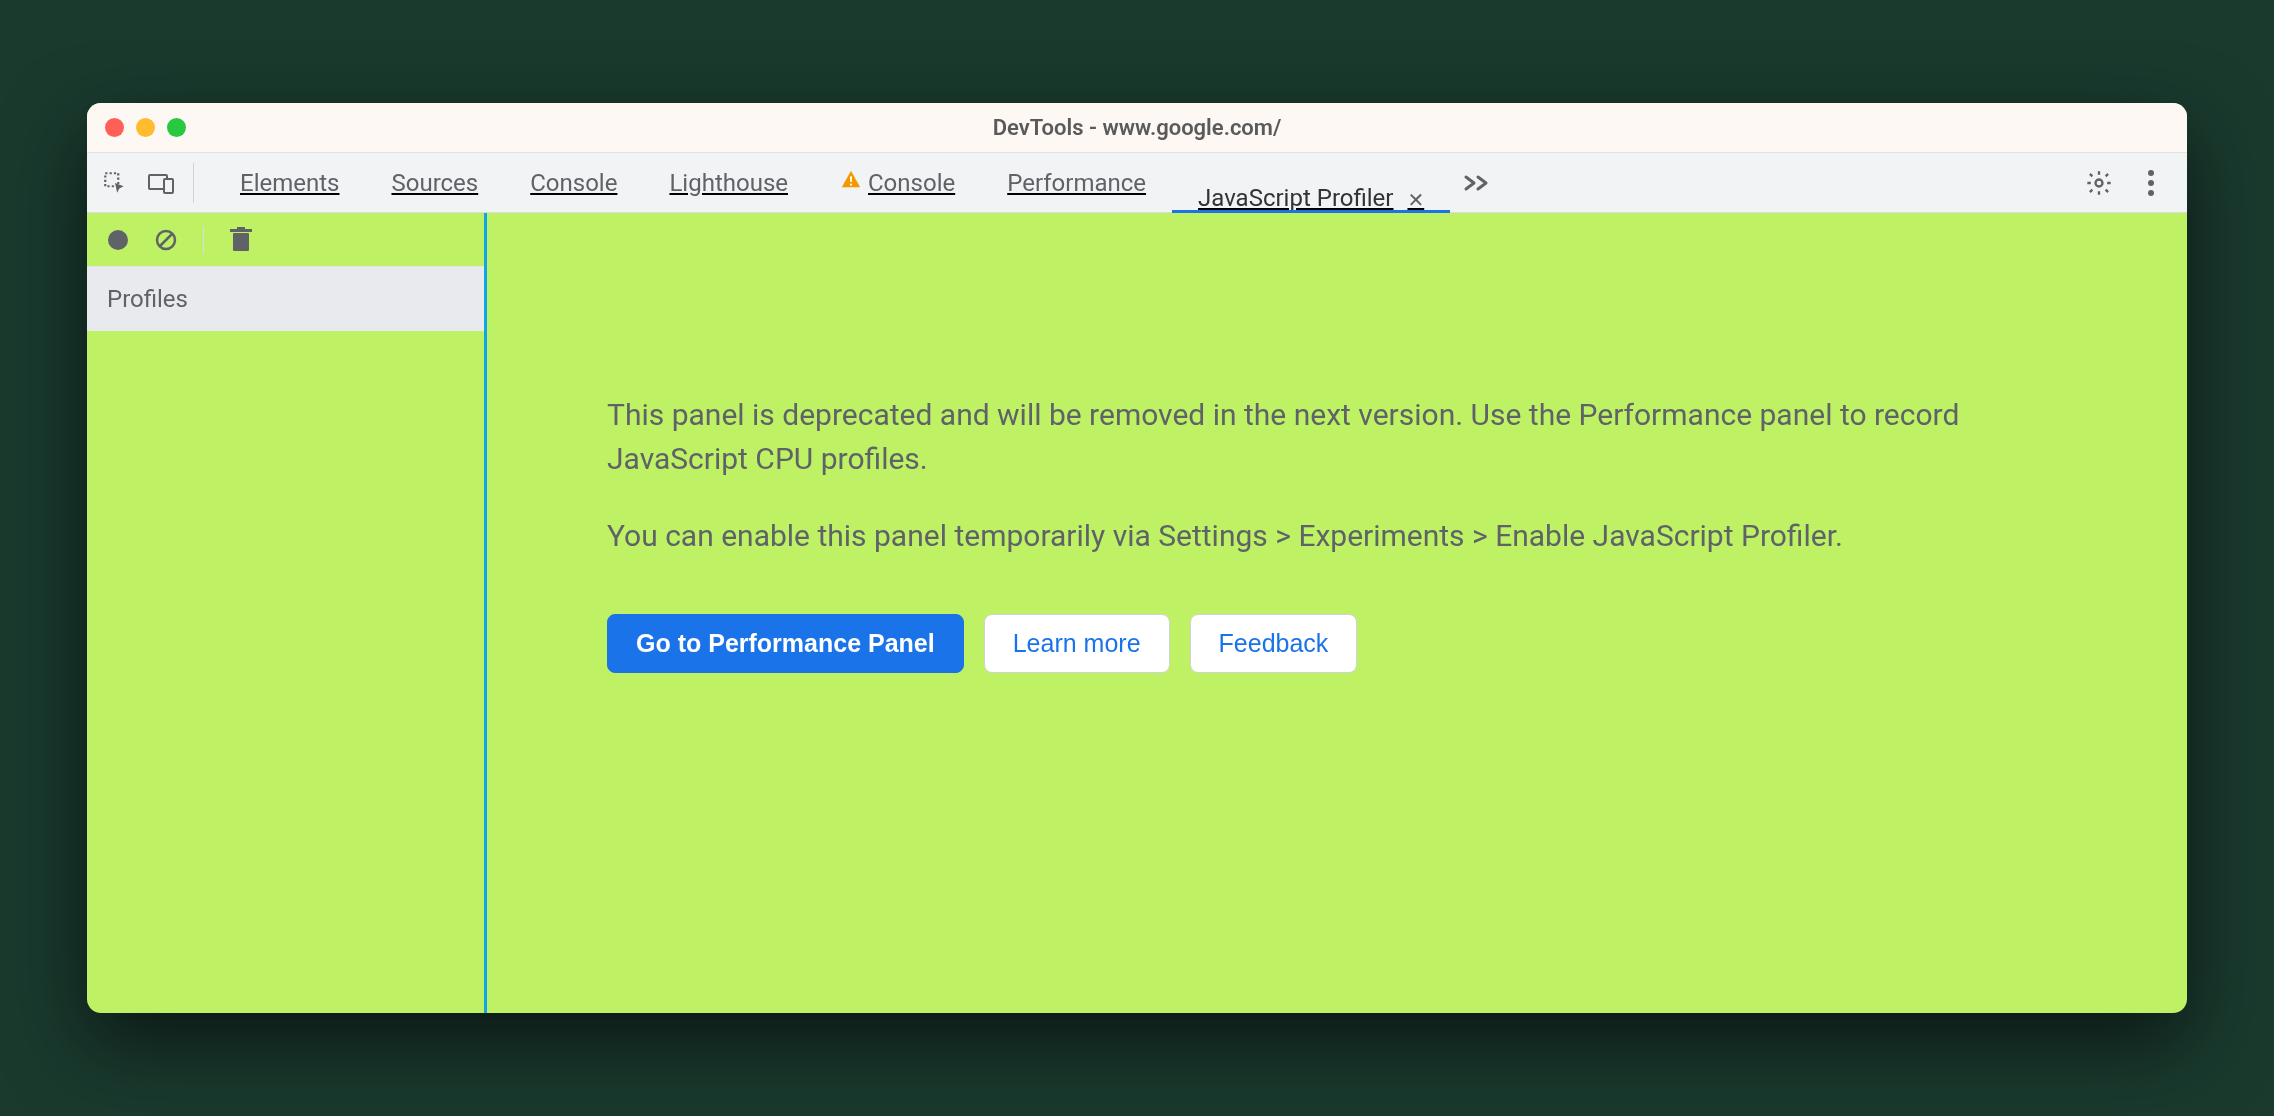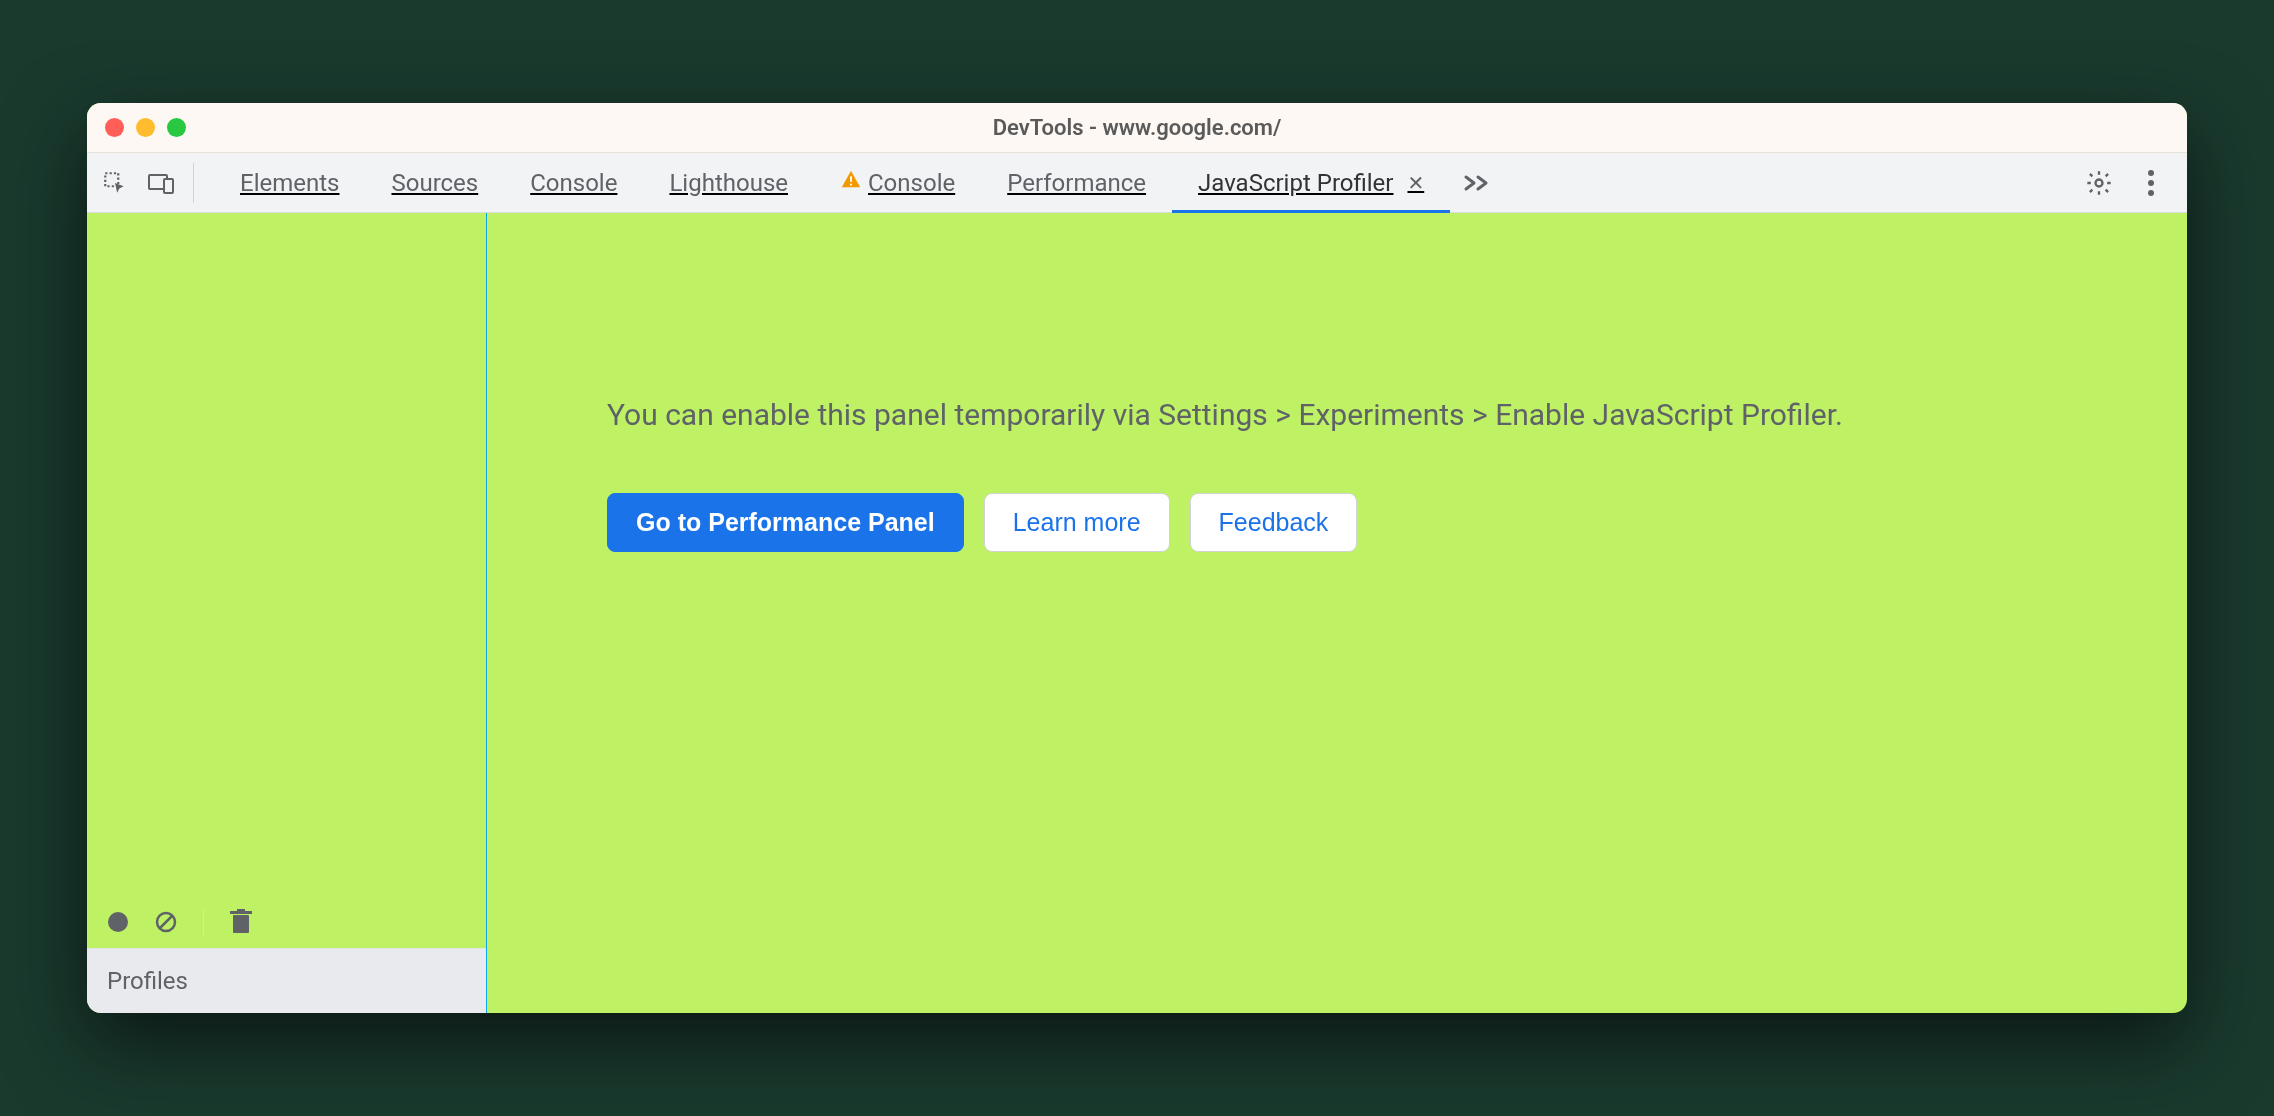--- a/index.html
+++ b/index.html
@@ -81,20 +81,21 @@
       display: flex;
       align-items: center;
       font-size: 24px;
       color: #5f6368;
       cursor: pointer;
       gap: 10px;
       position: relative;
     }
     .tab.active {
       color: #333;
+      align-items: flex-end;
     }
     .tab.active::after {
       content: "";
       position: absolute;
       left: 0;
       right: 0;
       bottom: -1px;
       height: 3px;
       background: #1a73e8;
     }
@@ -122,24 +123,23 @@
       height: 22px;
       margin-right: -4px;
     }
     .content {
       flex: 1;
       display: flex;
       min-height: 0;
     }
     .sidebar {
       width: 400px;
-      border-right: 1px solid #0ea5e9;
+      border-right: 3px solid #0ea5e9;
       display: flex;
       flex-direction: column;
-      justify-content: flex-end;
     }
     .sidebar-toolbar {
       height: 54px;
       display: flex;
       align-items: center;
       gap: 22px;
       padding: 0 18px;
       border-bottom: 1px solid #e3e6e8;
     }
     .side-ic {
@@ -301,20 +301,21 @@
             <rect x="7" y="0" width="8" height="3"></rect>
           </svg>
         </div>
       </div>
       <div class="sidebar-item">
         <span>Profiles</span>
       </div>
     </div>
 
     <div class="main">
+      <p class="msg">This panel is deprecated and will be removed in the next version. Use the Performance panel to record JavaScript CPU profiles.</p>
       <p class="msg">You can enable this panel temporarily via Settings &gt; Experiments &gt; Enable JavaScript Profiler.</p>
       <div class="btn-row">
         <button class="btn primary">Go to Performance Panel</button>
         <button class="btn">Learn more</button>
         <button class="btn">Feedback</button>
       </div>
     </div>
   </div>
 
 </div>

